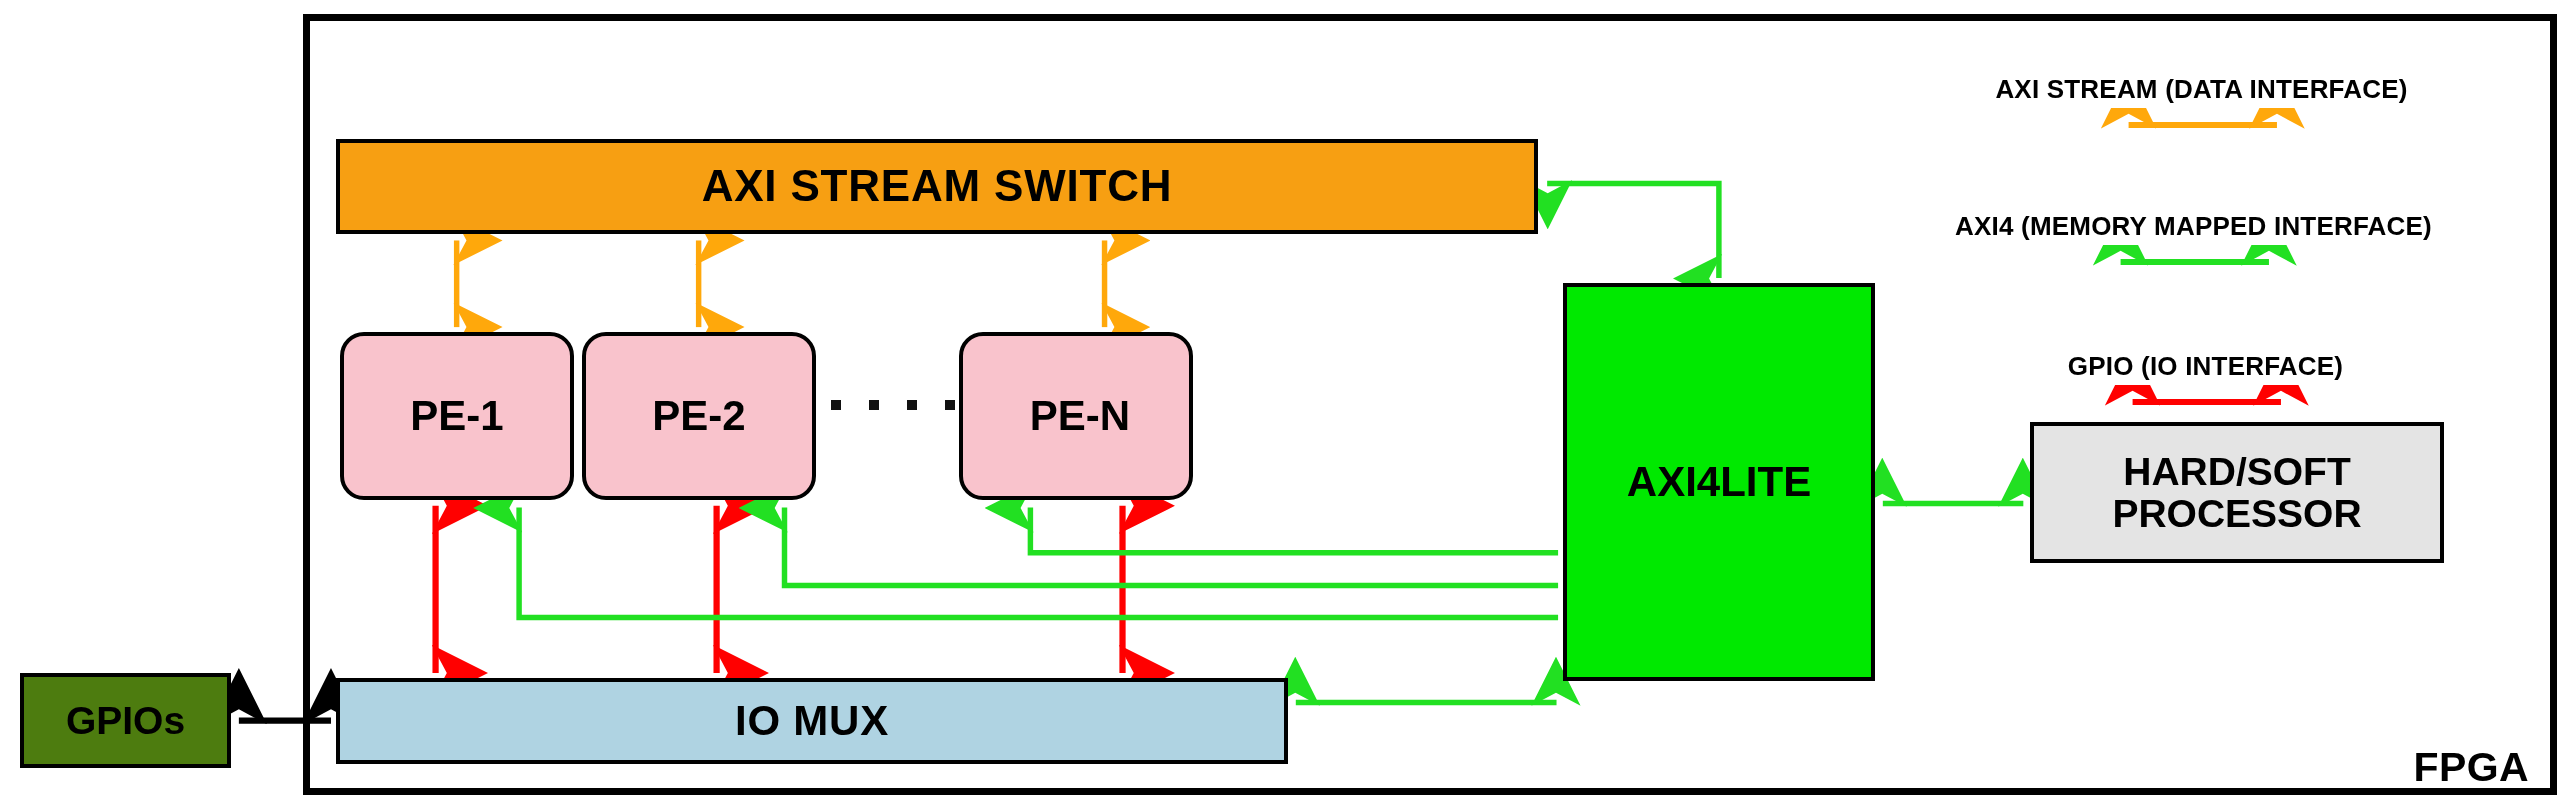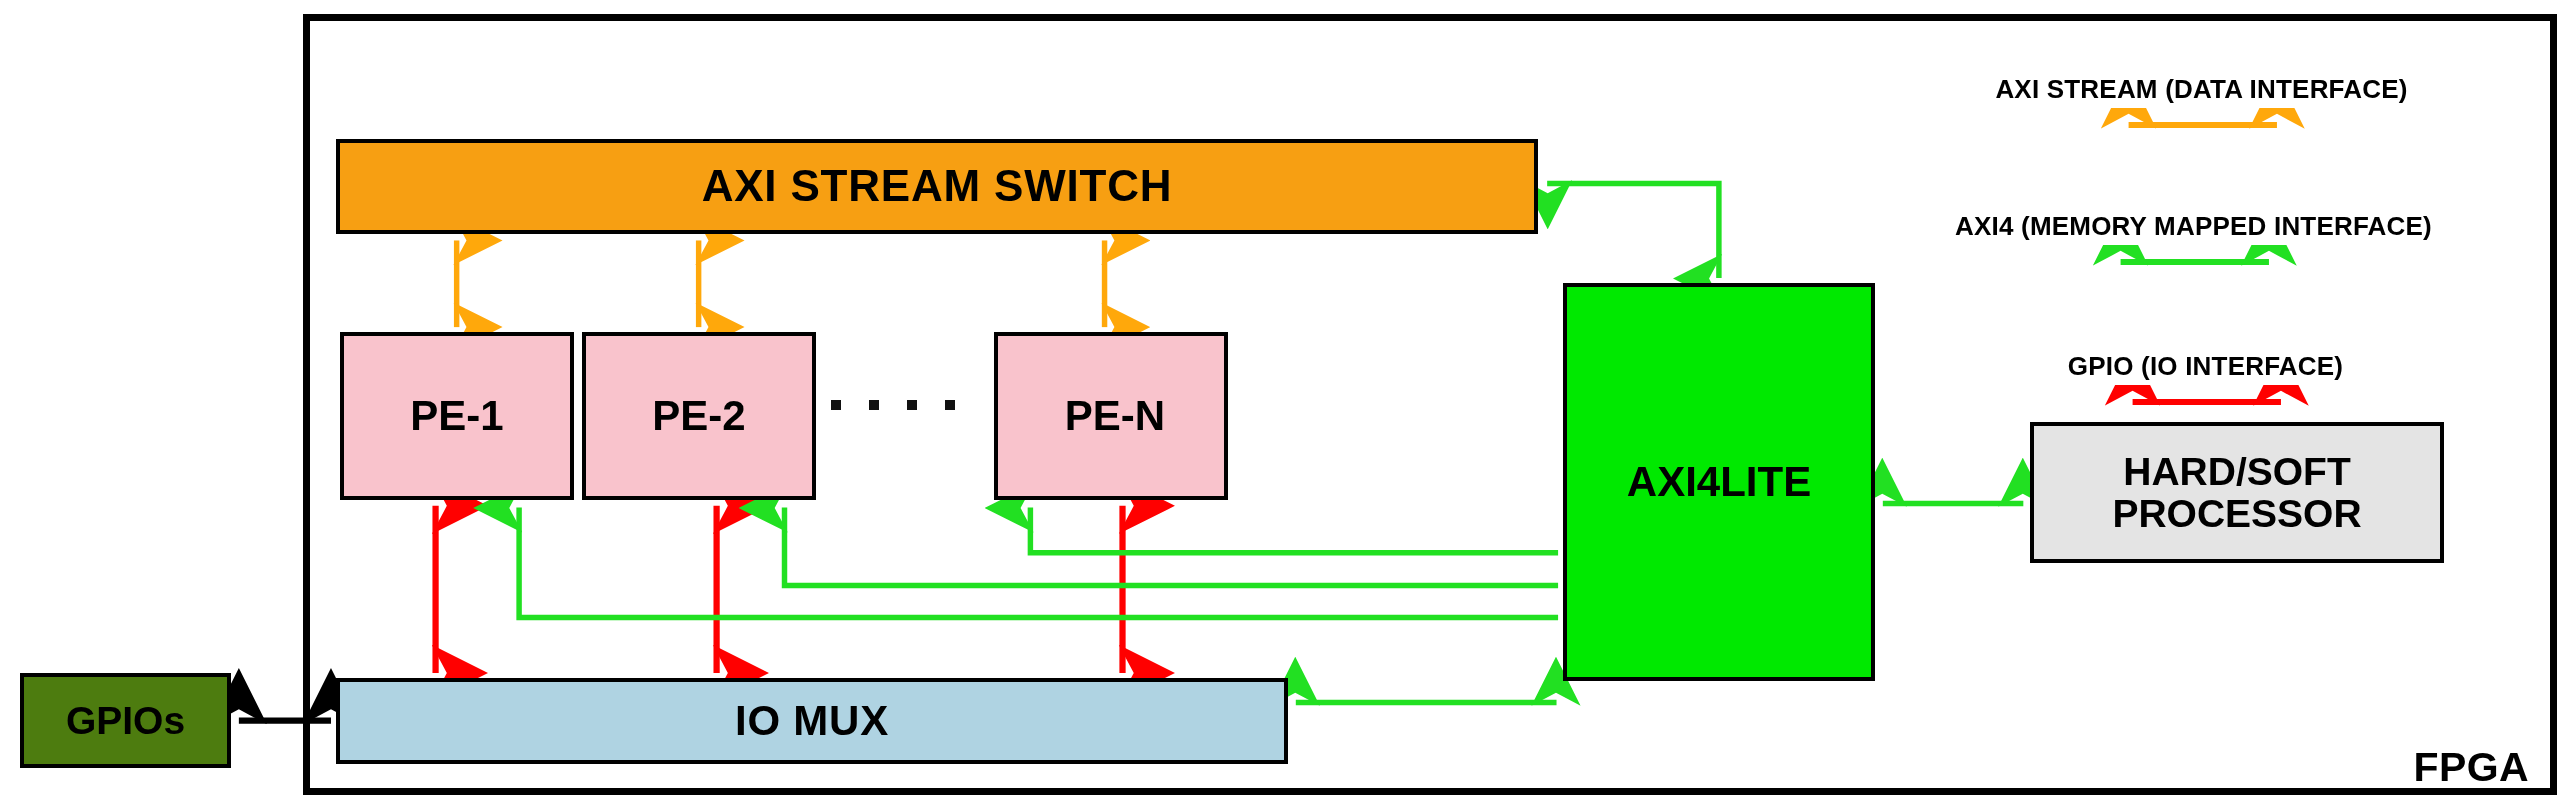--- a/index.html
+++ b/index.html
@@ -40,24 +40,25 @@
     left:336px;top:139px;width:1202px;height:95px;
     background:#F79F12;
     font-size:44px;letter-spacing:0.8px;
     font-family:"Liberation Sans",sans-serif;
   }
   .pe{
     top:332px;width:234px;height:168px;
     background:#F9C3CC;
     font-size:42px;
     font-family:"Liberation Sans",sans-serif;
+    border-radius:24px;
   }
   #pe-1{left:340px;}
   #pe-2{left:582px;}
-  #pe-n{left:994px;padding-left:8px;}
+  #pe-n{left:959px;padding-left:8px;}
   #io-mux{
     left:336px;top:678px;width:952px;height:86px;
     background:#AFD3E2;
     font-size:42px;letter-spacing:0.8px;
     font-family:"Liberation Sans",sans-serif;
   }
   #gpios{
     left:20px;top:673px;width:211px;height:95px;
     background:#4d7c0f;
     font-size:39px;

